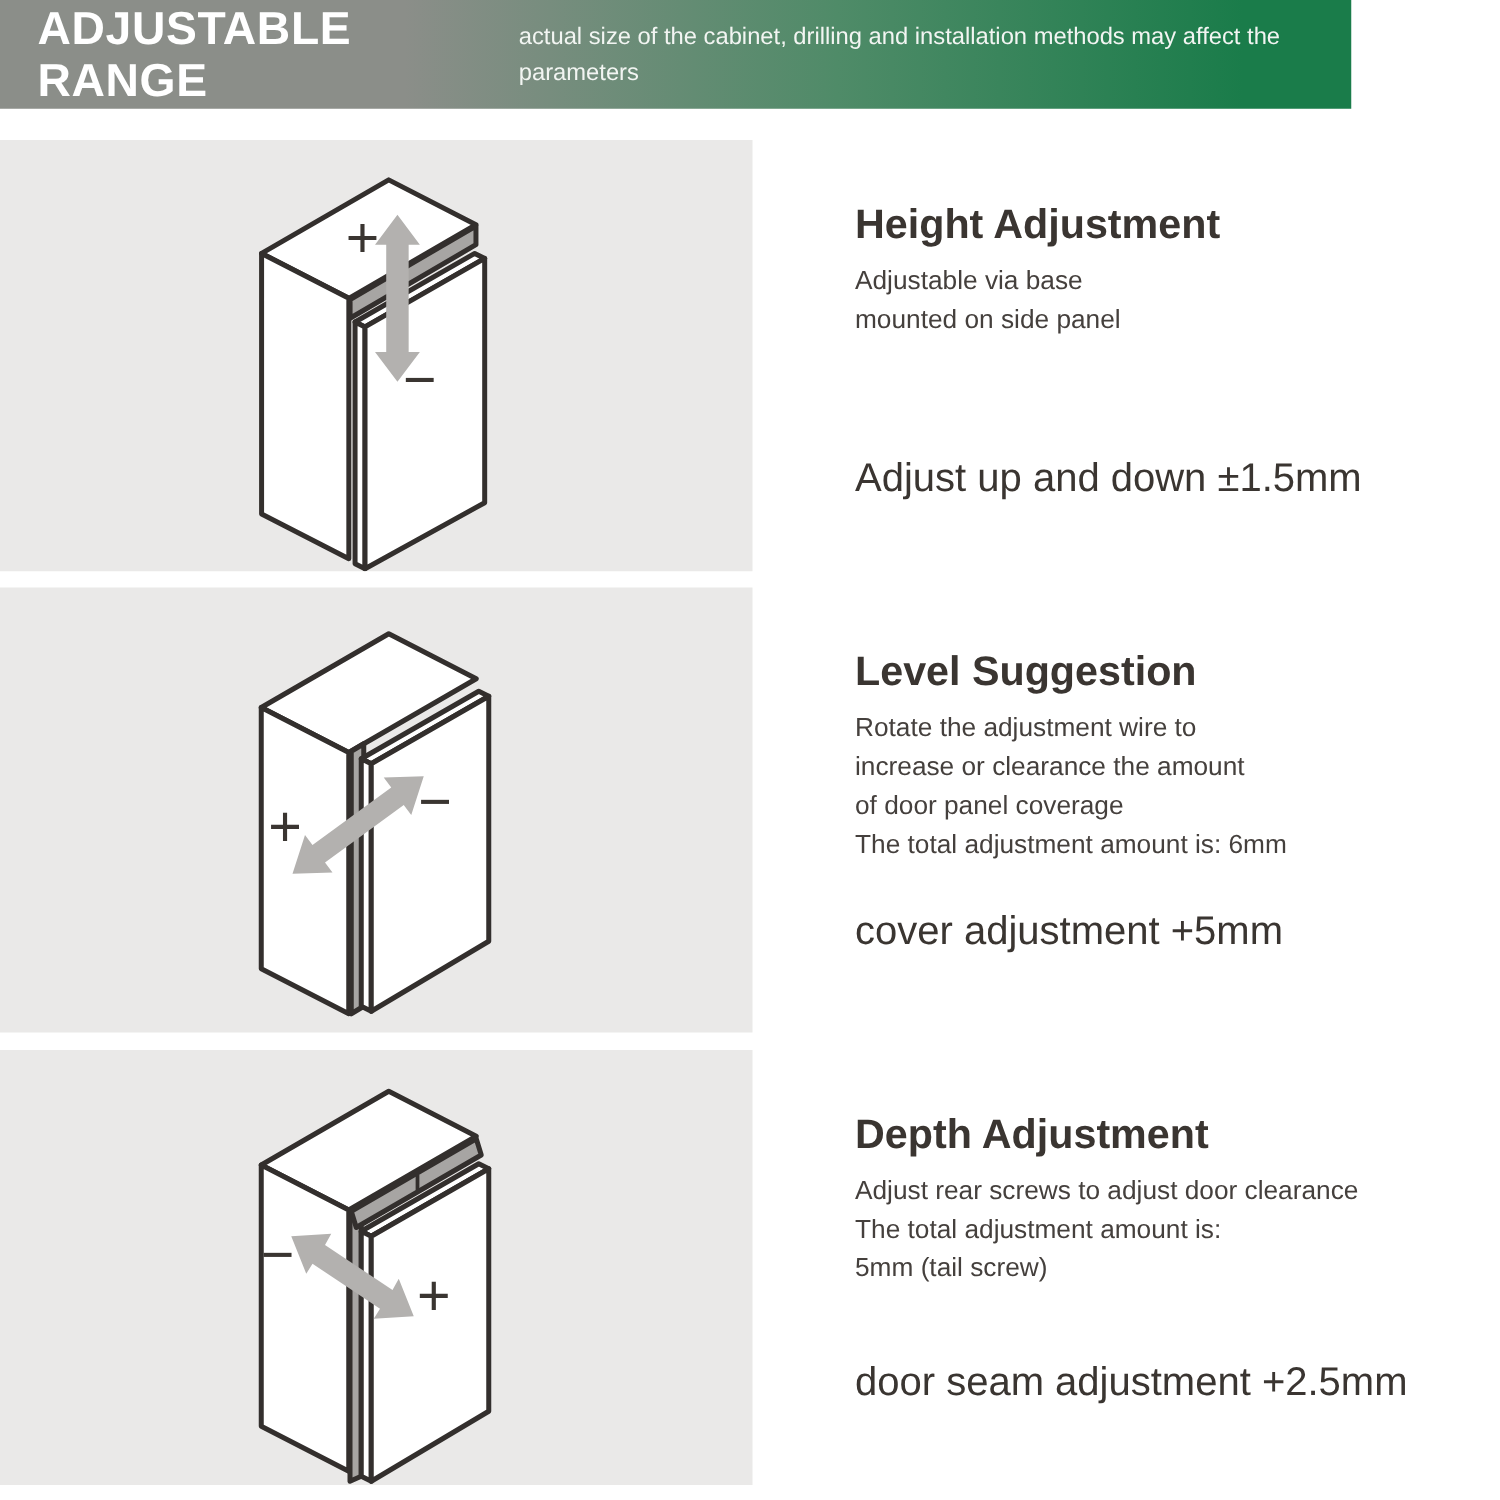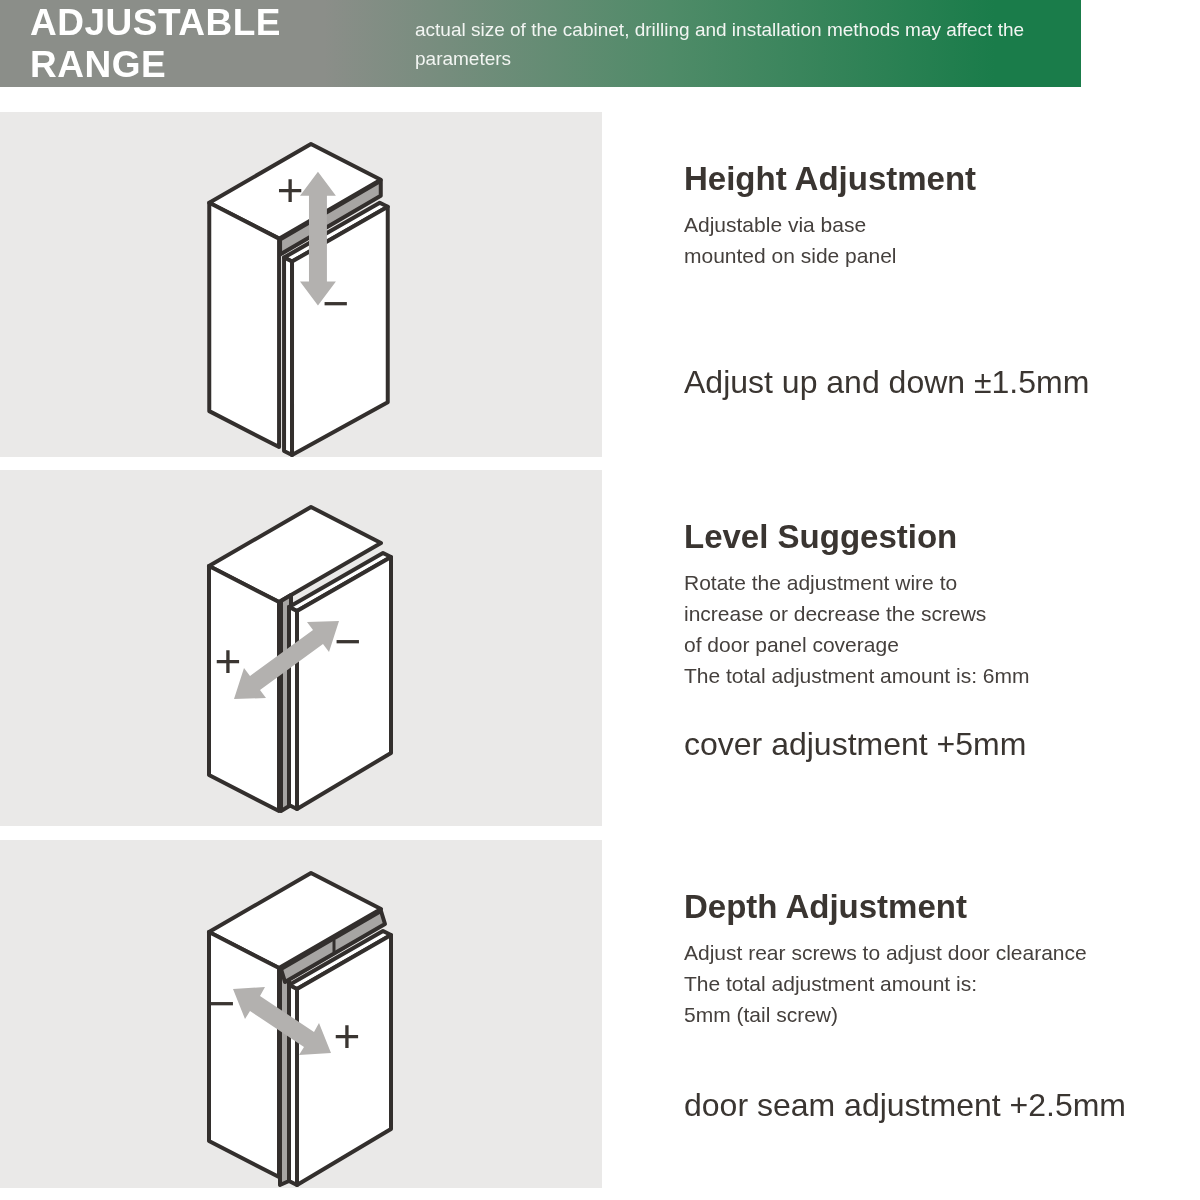--- a/index.html
+++ b/index.html
@@ -112,21 +112,21 @@
     <div>Adjustable via base</div>
     <div>mounted on side panel</div>
   </div>
   <div class="section-value">Adjust up and down ±1.5mm</div>
 </div>
 
 <div class="section section-2">
   <div class="section-title">Level Suggestion</div>
   <div class="section-desc">
     <div>Rotate the adjustment wire to</div>
-    <div>increase or decrease the screws</div>
+    <div>increase or clearance the amount</div>
     <div>of door panel coverage</div>
     <div>The total adjustment amount is: 6mm</div>
   </div>
   <div class="section-value">cover adjustment +5mm</div>
 </div>
 
 <div class="section section-3">
   <div class="section-title">Depth Adjustment</div>
   <div class="section-desc">
     <div>Adjust rear screws to adjust door clearance</div>

